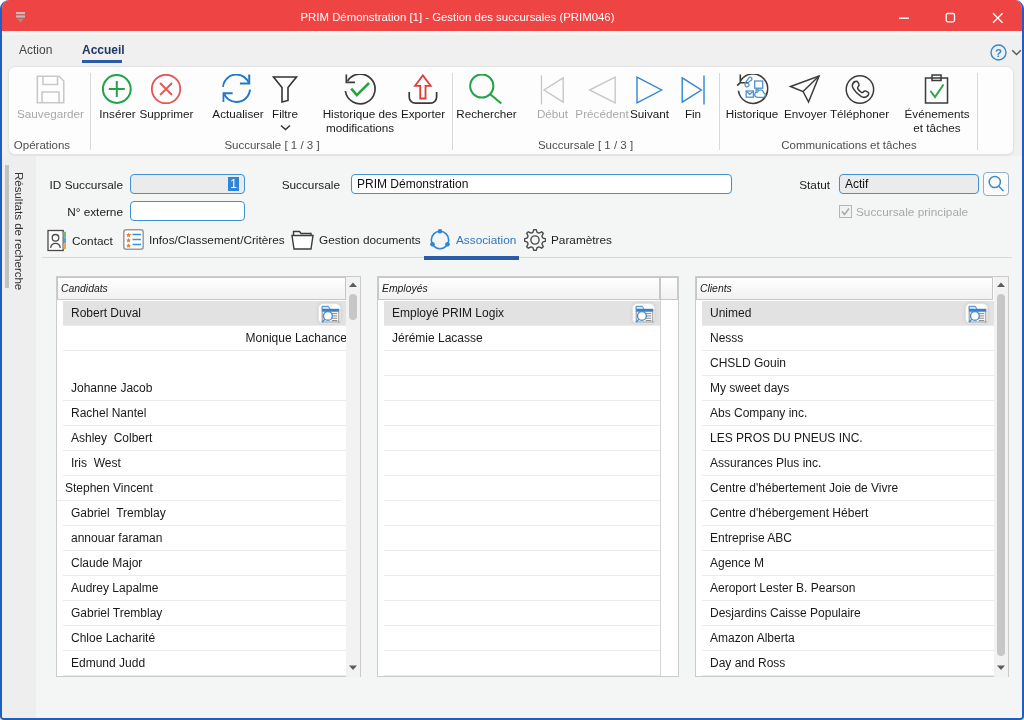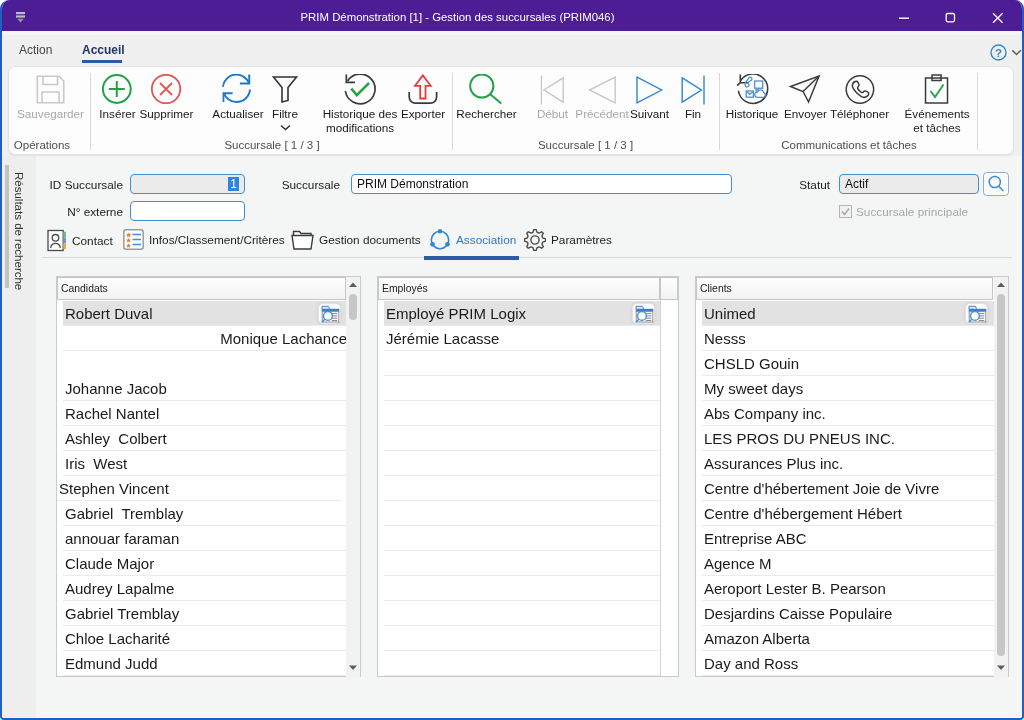--- a/index.html
+++ b/index.html
@@ -2,21 +2,21 @@
 <html><head>
 <meta charset="utf-8">
 <style>
 * { margin:0; padding:0; box-sizing:border-box; }
 html,body { width:1024px; height:720px; overflow:hidden; }
 body { font-family:"Liberation Sans",sans-serif; background:#ffffff; position:relative; }
 #win { position:absolute; left:0; top:0; width:1024px; height:720px;
   border-radius:9px 9px 4px 4px; overflow:hidden; background:#f3f4f4;
   border-left:2px solid #1e5fc2; border-right:2px solid #1e5fc2; border-bottom:2px solid #1e5fc2; }
 
-#titlebar { position:absolute; left:-2px; top:0; width:1024px; height:31px; background:#4c1d95; }
+#titlebar { position:absolute; left:-2px; top:0; width:1024px; height:31px; background:#ef4444; }
 #title-text { position:absolute; left:0; top:0; width:915px; text-align:center; line-height:35px; color:#ffffff; font-size:11.4px; }
 .tbtn { position:absolute; top:0; width:46px; height:35px; color:#fff; }
 
 #menubar { position:absolute; left:0; top:35px; width:1020px; height:31px; background:#f0f0f0; }
 .menu-item { position:absolute; top:0; height:31px; line-height:30px; font-size:12px; color:#444; }
 
 #ribbon { position:absolute; left:6px; top:66px; width:1006px; height:89px; background:#fdfdfd;
   border:1px solid #e2e2e2; border-radius:7px; box-shadow:0 1px 2px rgba(0,0,0,0.06); }
 .rbtn { position:absolute; top:7px; text-align:center; transform:translateX(-50%); }
 .rbtn .ric { height:31px; display:flex; align-items:center; justify-content:center; }
@@ -29,22 +29,22 @@
 .ffield { position:absolute; height:20px; border:1px solid #4191ce; border-radius:4px; background:#fff; font-size:12px; color:#111; padding:0 5px; line-height:18px; }
 .ffield.gray { background:#ebebeb; }
 
 #tabline { position:absolute; left:40px; top:257px; width:970px; height:1px; background:#d8d8d8; }
 .tab { position:absolute; top:229px; height:24px; font-size:11.8px; color:#1f1f1f; white-space:nowrap; }
 .tab .ti { vertical-align:middle; margin-right:5px; }
 .tab .tt { vertical-align:middle; }
 #tab-underline { position:absolute; left:422px; top:256px; width:95px; height:4px; background:#2b5ca8; }
 
 .panel { position:absolute; top:276px; height:401px; background:#ffffff; border:1px solid #cbcbcb; }
-.phead { position:absolute; left:0px; top:0px; height:23px; background:linear-gradient(#fefefe,#f2f2f2); border:1px solid #c6c6c6; font-size:10.4px; color:#1a1a1a; line-height:21px; padding-left:3px; }
-.prow { position:absolute; height:25px; font-size:15px; color:#1a1a1a; line-height:25px; padding-left:2px; border-bottom:1px solid #ebebeb; background:#fff; white-space:nowrap; overflow:hidden; }
+.phead { position:absolute; left:0px; top:0px; height:23px; background:linear-gradient(#fefefe,#f2f2f2); border:1px solid #c6c6c6; font-size:10.4px; color:#1a1a1a; line-height:21px; padding-left:3px;font-style:italic; }
+.prow { position:absolute; height:25px; font-size:12px; color:#1a1a1a; line-height:25px; padding-left:8px; border-bottom:1px solid #ebebeb; background:#fff; white-space:nowrap; overflow:hidden; }
 .prow.sel { background:#e2e2e2; }
 .rowicon { position:absolute; right:6px; top:2px; width:23px; height:21px; background:#fdfdfd; border:1px solid #e3e3e3; border-radius:5px; padding:1px 0 0 2px; box-shadow:0 0 3px rgba(0,0,0,0.12); }
 .scroll { position:absolute; top:0px; height:400px; background:#f2f2f2; }
 .sthumb { position:absolute; left:3px; width:8px; background:#c7c7c7; border-radius:4px; }
 .sarrow { position:absolute; left:0; width:14px; height:14px; }
 
 #sidebar { position:absolute; left:0; top:156px; width:34px; height:562px; background:#eeeeee; }
 #sidebar .bar { position:absolute; left:3px; top:9px; width:4px; height:123px; background:#c2c2c2; }
 #sidebar .vtext { position:absolute; left:11px; top:16px; font-size:11.5px; color:#333; writing-mode:vertical-rl; white-space:nowrap; }
 </style>

